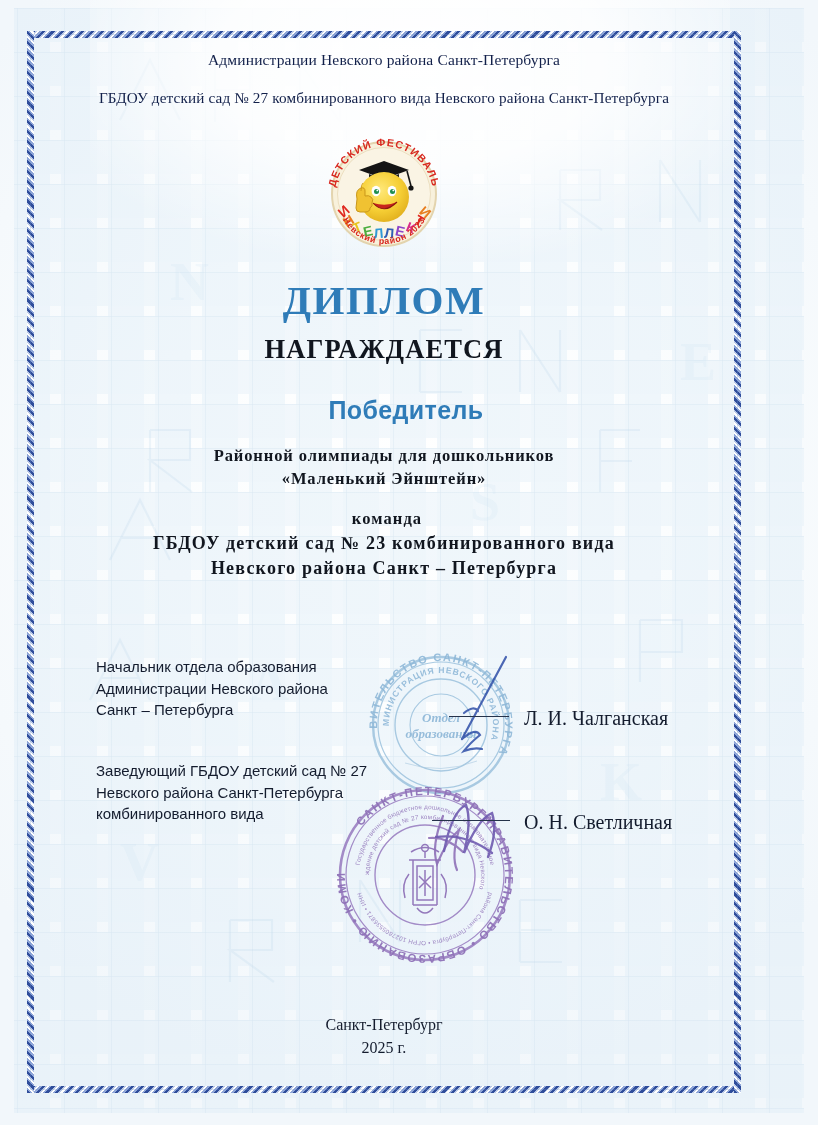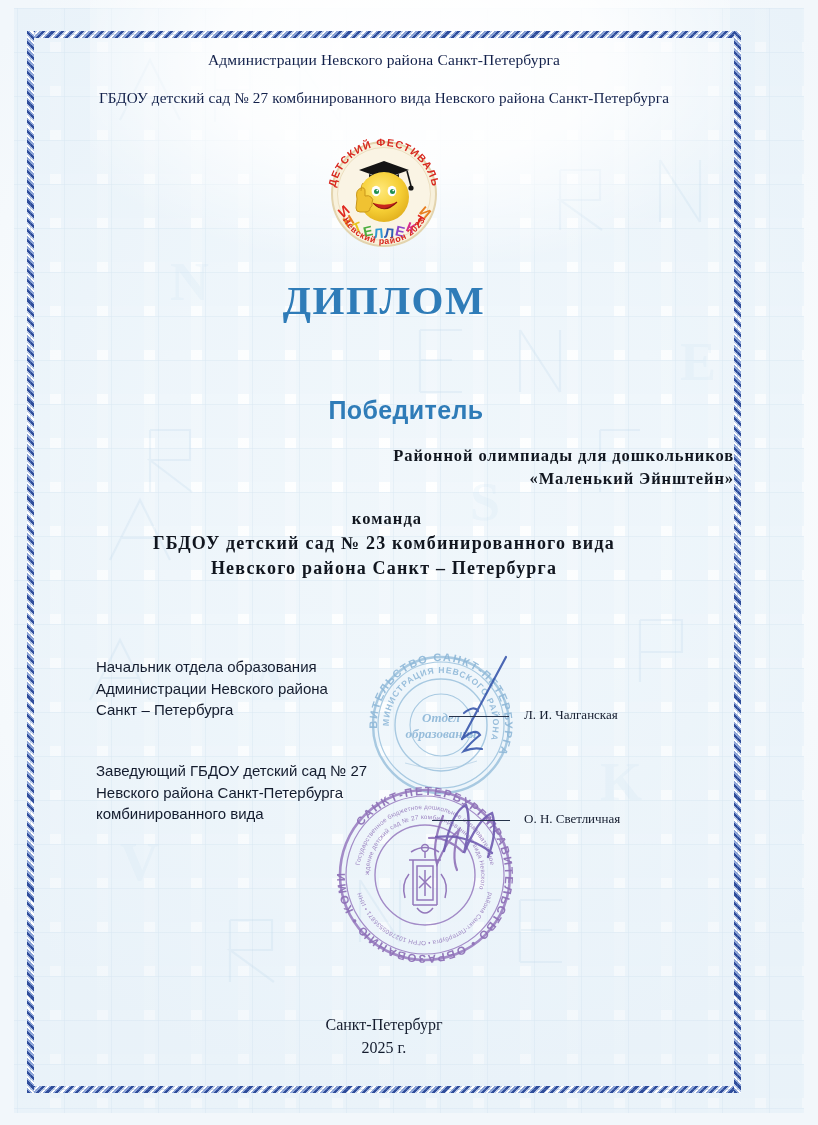--- a/index.html
+++ b/index.html
@@ -166,21 +166,21 @@
     font-weight: bold;
     font-size: 25px;
     letter-spacing: .4px;
     margin-left: 22px;
   }
 
   .event {
     position: absolute;
     top: 406px;
     width: 700px;
-    text-align: right;
+    text-align: center;
     color: #11161f;
     font-family: "Liberation Serif", "DejaVu Serif", serif;
     font-weight: bold;
     font-size: 16.5px;
     line-height: 23px;
     letter-spacing: .9px;
   }
 
   .recipient {
     position: absolute;
@@ -213,21 +213,21 @@
     height: 0;
     border-top: 1px solid #25324a;
   }
   .sig-rule-1 { left: 415px; top: 678px; width: 60px; }
   .sig-rule-2 { left: 398px; top: 782px; width: 78px; }
 
   .sig-name {
     position: absolute;
     color: #141c2e;
     font-family: "Liberation Serif", "DejaVu Serif", serif;
-    font-size: 13px;
+    font-size: 20px;
     white-space: nowrap;
   }
   .sig-name-1 { left: 490px; top: 669px; }
   .sig-name-2 { left: 490px; top: 773px; }
 
   
   .stamp {
     position: absolute;
     pointer-events: none;
   }
@@ -355,20 +355,21 @@
         </g>
 
         <text font-family="Liberation Sans, sans-serif" font-size="8.8" font-weight="bold" fill="#d8281f" letter-spacing=".7">
           <textPath href="#arcBot" startOffset="50%" text-anchor="middle">Невский район 2023</textPath>
         </text>
       </svg>
     </div>
 
     <div class="diploma-title">ДИПЛОМ</div>
 
+    <div class="awarded-word">НАГРАЖДАЕТСЯ</div>
 
     <div class="rank">Победитель</div>
 
     <div class="event">
       <div>Районной олимпиады для дошкольников</div>
       <div>«Маленький Эйнштейн»</div>
     </div>
 
     <div class="recipient">
       <div class="rec-team">команда</div>

